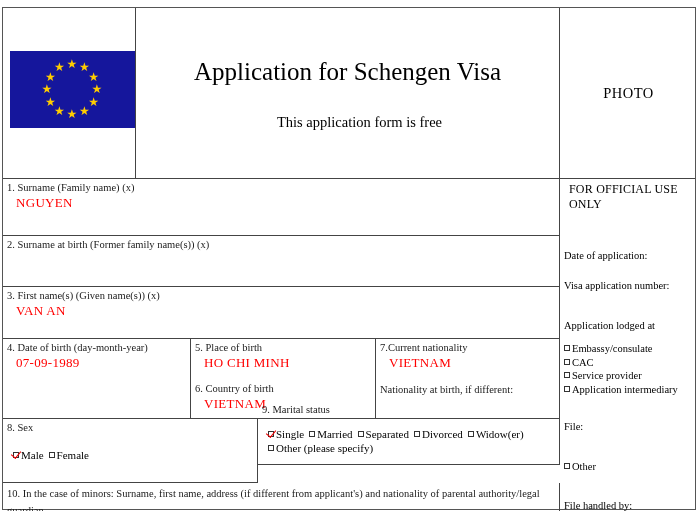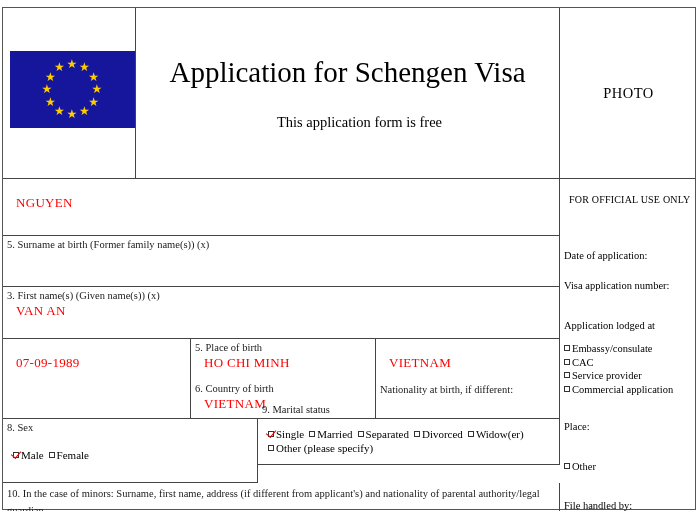--- a/index.html
+++ b/index.html
@@ -69,21 +69,21 @@
   }
 
   #title-cell {
     left: 133px; top: 0; width: 424px; height: 171px;
     display: flex;
     flex-direction: column;
     align-items: center;
     justify-content: center;
   }
   #main-title {
-    font-size: 29px;
+    font-size: 25px;
     line-height: 30px;
     font-weight: normal;
     margin: 0 0 26px 0;
   }
   #free-note {
     font-size: 14.5px;
     line-height: 18px;
     margin-left: 24px;
   }
 
@@ -152,22 +152,22 @@
     transform: rotate(40deg);
   }
   .opt { margin-right: 5px; }
 
   
   #official-col {
     left: 557px; top: 171px; width: 137px; height: 332px;
   }
   #official-title {
     position: absolute;
-    left: 9px; top: 15px;
-    font-size: 10px;
+    left: 9px; top: 3px;
+    font-size: 12px;
     font-variant: small-caps;
     letter-spacing: .2px;
   }
   .off-line {
     position: absolute;
     left: 4px;
     font-size: 10.5px;
     line-height: 13px;
     white-space: nowrap;
   }
@@ -213,48 +213,51 @@
       <div id="main-title">Application for Schengen Visa</div>
       <div id="free-note">This application form is free</div>
     </div>
 
     <div class="cell" id="photo-cell">
       <span id="photo-label">PHOTO</span>
     </div>
   </div>
 
   <div class="cell bb br" id="row1">
+    <div class="lbl fld-label">1. Surname (Family name) (x)</div>
     <div class="val fld-value">NGUYEN</div>
   </div>
 
   <div class="cell bb br" id="row2">
-    <div class="lbl fld-label">5. Surname at birth (Former family name(s)) (x)</div>
+    <div class="lbl fld-label">2. Surname at birth (Former family name(s)) (x)</div>
     <div class="val fld-value"></div>
   </div>
 
   <div class="cell bb br" id="row3">
     <div class="lbl fld-label">3. First name(s) (Given name(s)) (x)</div>
     <div class="val fld-value">VAN AN</div>
   </div>
 
   <div class="cell bb br" id="row4">
+    <div class="lbl fld-label">4. Date of birth (day-month-year)</div>
     <div class="val fld-value">07-09-1989</div>
   </div>
 
   <div class="cell br" id="row5">
     <div class="lbl fld-label">5. Place of birth</div>
     <div class="val fld-value">HO CHI MINH</div>
   </div>
 
   <div class="cell bb br" id="row6">
     <div class="lbl fld-label">6. Country of birth</div>
     <div class="val fld-value">VIETNAM</div>
   </div>
 
   <div class="cell bb br" id="row7">
+    <div class="lbl fld-label">7.Current nationality</div>
     <div class="val fld-value">VIETNAM</div>
     <div class="lbl" id="nat-birth">Nationality at birth, if different:</div>
   </div>
 
   <div class="cell bb br" id="row8">
     <div class="lbl fld-label">8. Sex</div>
     <div class="opt-line" id="sex-options"><span class="opt"><span class="box checked"></span><span>Male</span></span><span class="opt"><span class="box"></span><span>Female</span></span></div>
   </div>
 
   <div class="cell bb br" id="row9">
@@ -271,21 +274,21 @@
     <div id="official-title">FOR OFFICIAL USE ONLY</div>
 
     <div class="off-line" id="off-date">Date of application:</div>
     <div class="off-line" id="off-visanum">Visa application number:</div>
     <div class="off-line" id="off-lodged">Application lodged at</div>
 
     <div id="lodged-list">
         <div class="off-opt"><span class="box"></span><span>Embassy/consulate</span></div>
         <div class="off-opt"><span class="box"></span><span>CAC</span></div>
         <div class="off-opt"><span class="box"></span><span>Service provider</span></div>
-        <div class="off-opt"><span class="box"></span><span>Commercial application</span></div>
+        <div class="off-opt"><span class="box"></span><span>Application intermediary</span></div>
       </div>
 
-    <div class="off-line" id="off-name">Place:</div>
+    <div class="off-line" id="off-name">File:</div>
     <div id="off-other"><span class="box"></span><span>Other</span></div>
     <div class="off-line" id="off-file">File handled by:</div>
   </div>
 
 </div>
 
 </body></html>

